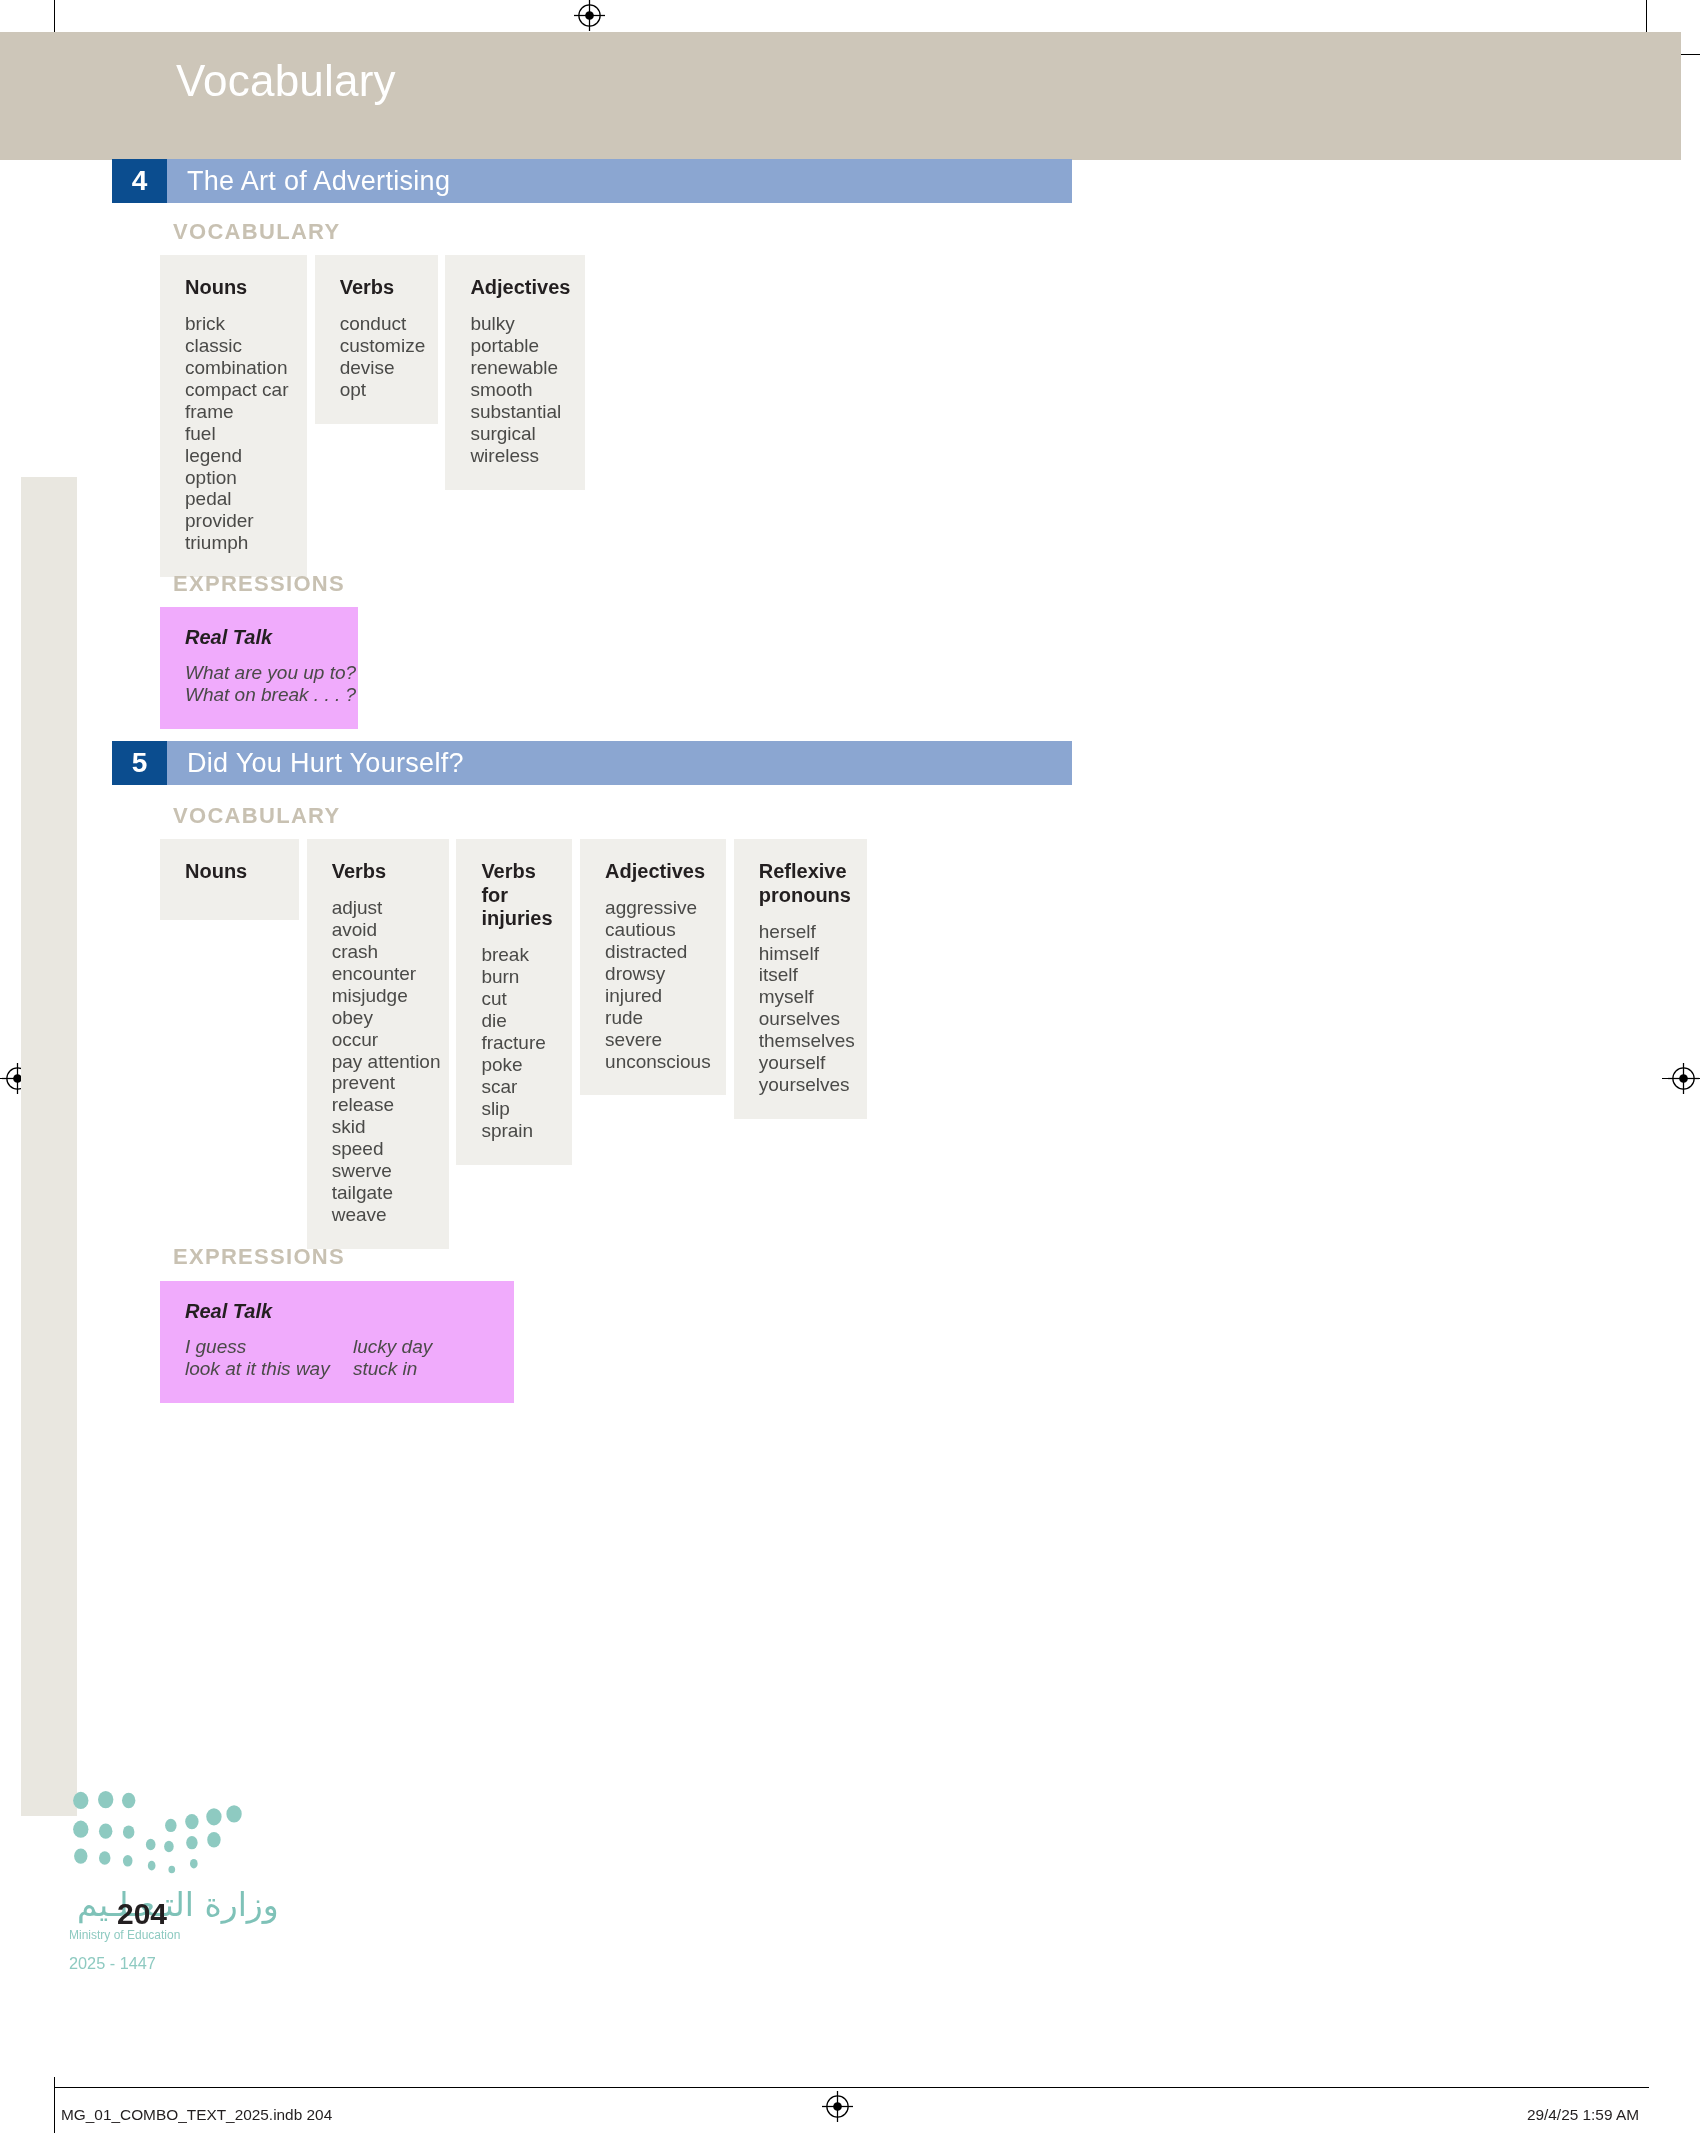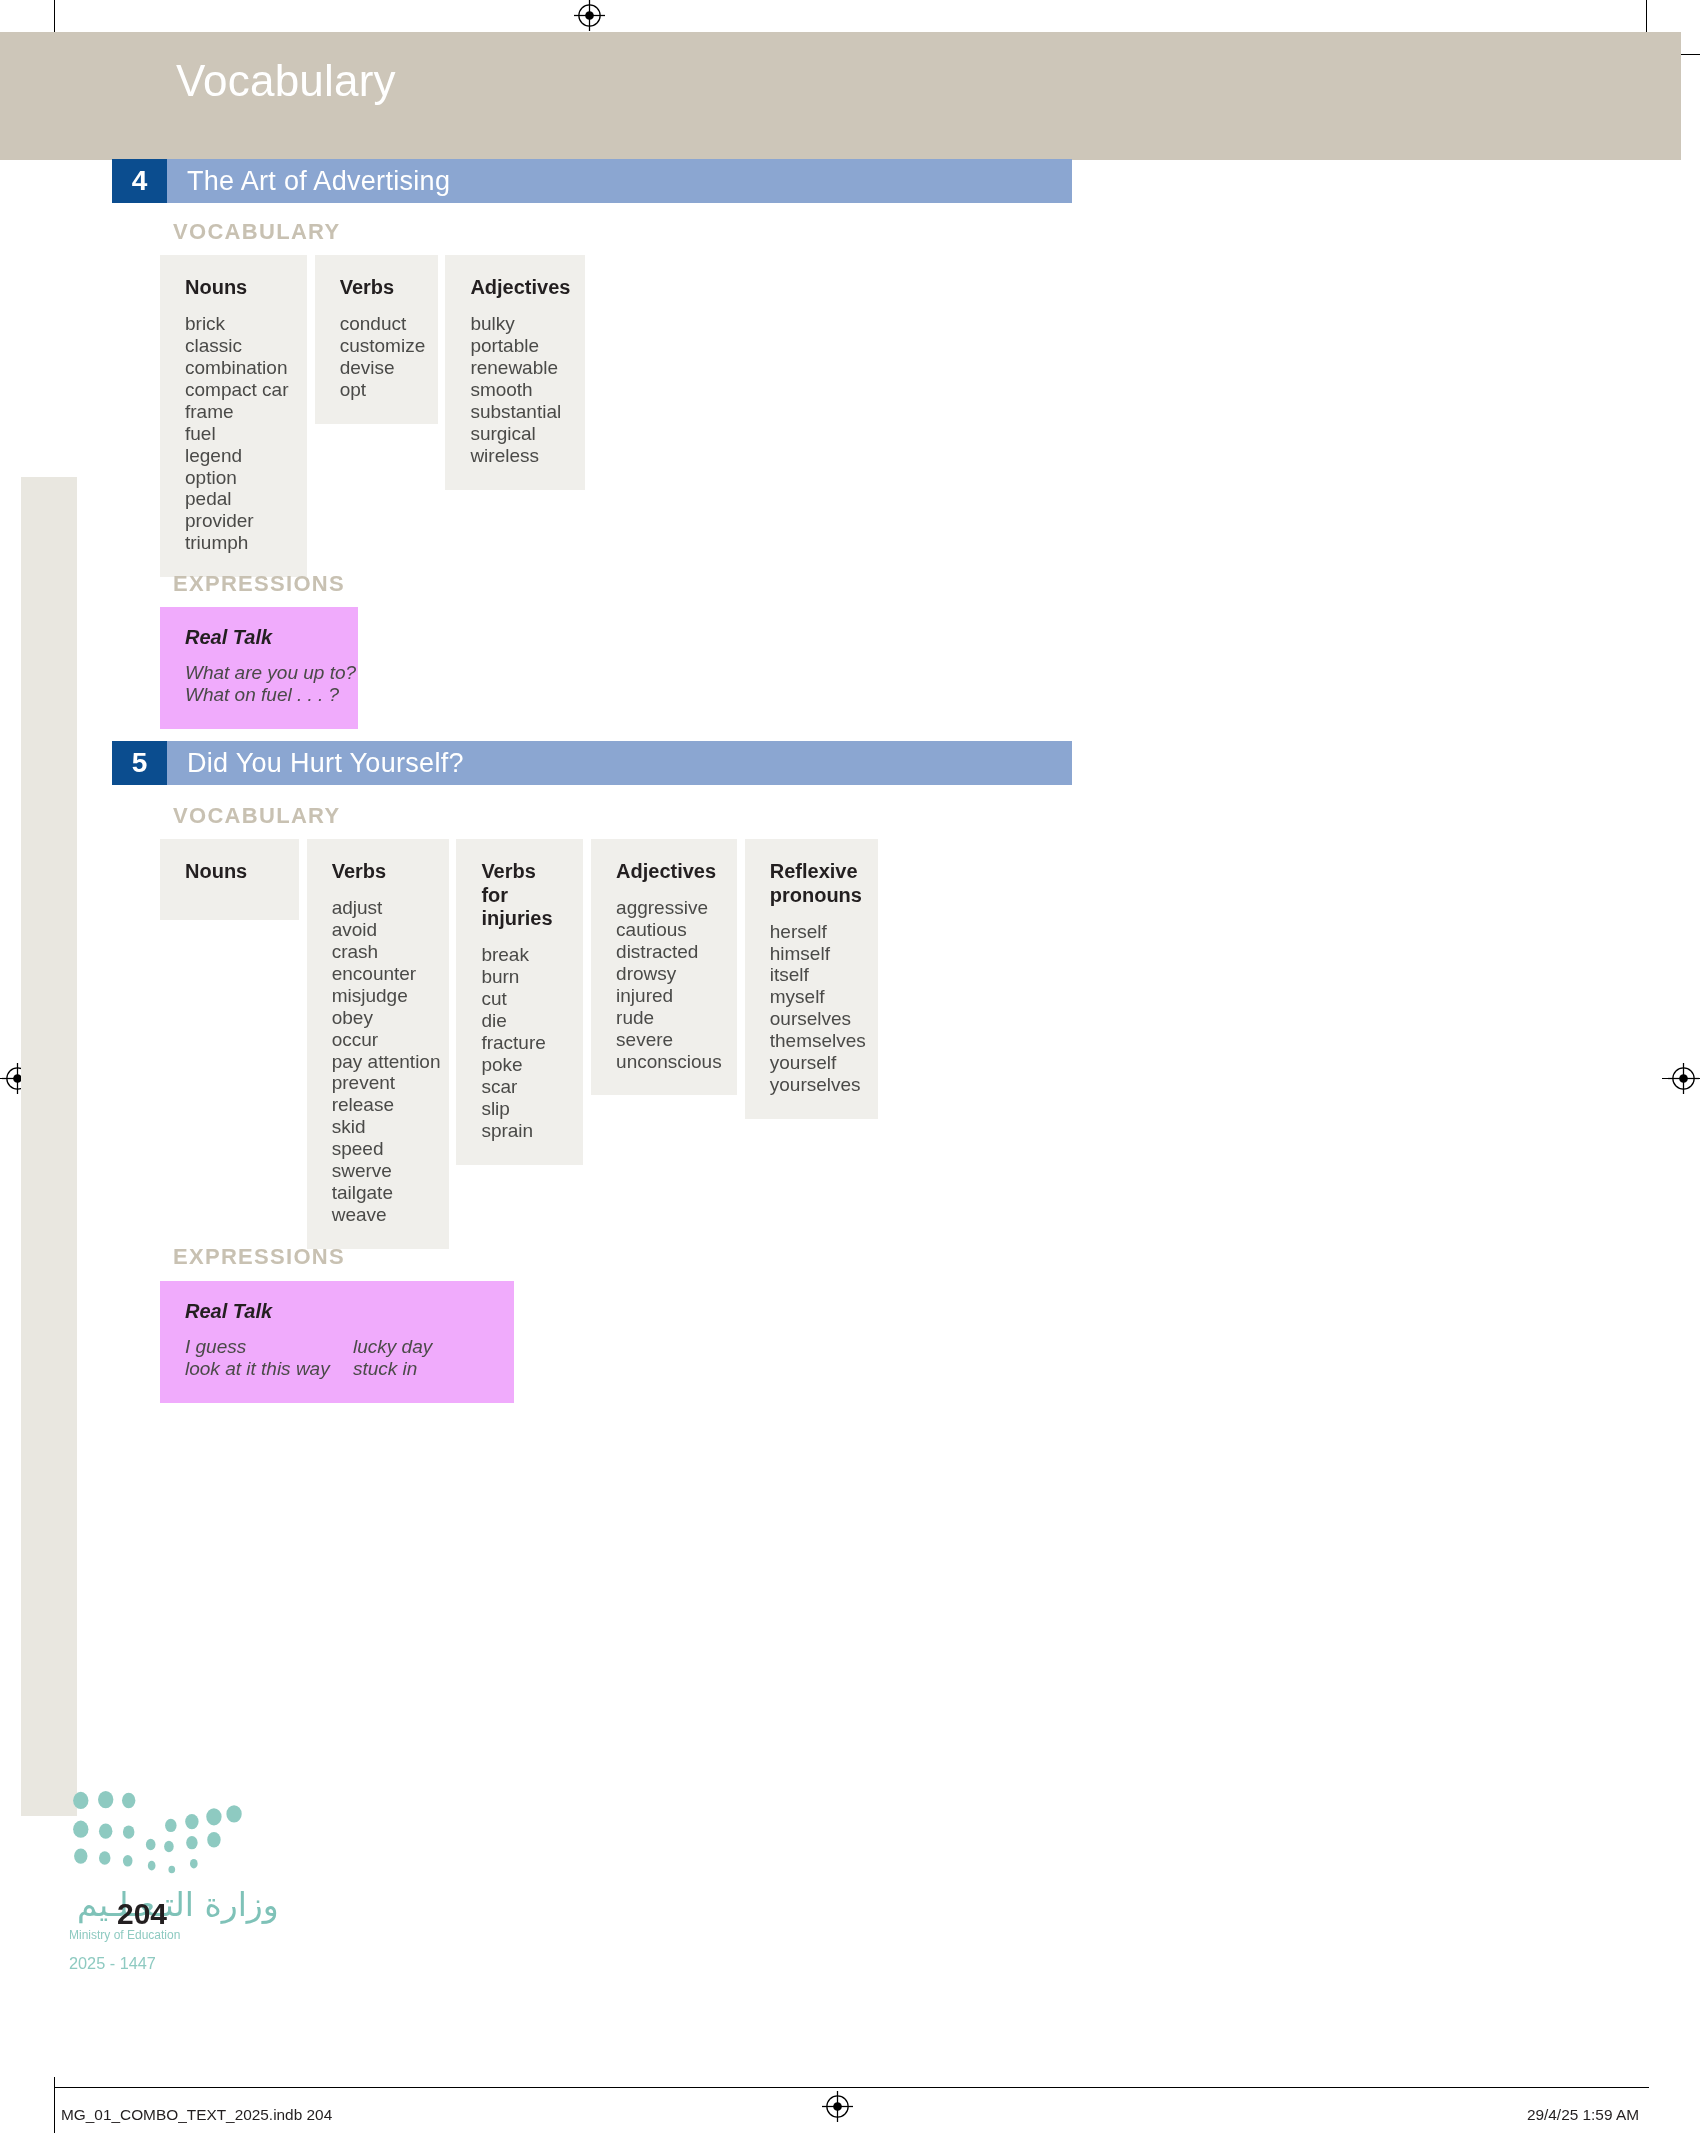--- a/index.html
+++ b/index.html
@@ -195,21 +195,21 @@
   </div>
 </div>
 
 <div class="kicker" style="left:173px;top:571px;">EXPRESSIONS</div>
 
 <div class="rtbox" style="left:160px;top:607px;width:198px;">
   <h4>Real Talk</h4>
   <div class="rt-cols">
     <ul>
       <li>What are you up to?</li>
-      <li>What on fuel . . . ?</li>
+      <li>What on break . . . ?</li>
     </ul>
   </div>
 </div>
 
 <div class="section-bar" style="left:112px;top:741px;width:960px;">
   <div class="sec-num">5</div>
   <div class="sec-title">Did You Hurt Yourself?</div>
 </div>
 
 <div class="kicker" style="left:173px;top:803px;">VOCABULARY</div>
@@ -231,21 +231,21 @@
       <li>pay attention</li>
       <li>prevent</li>
       <li>release</li>
       <li>skid</li>
       <li>speed</li>
       <li>swerve</li>
       <li>tailgate</li>
       <li>weave</li>
     </ul>
   </div>
-  <div class="vbox" style="width:127px;">
+  <div class="vbox" style="width:116px;">
     <h4 style="max-width:106px;">Verbs for injuries</h4>
     <ul>
       <li>break</li>
       <li>burn</li>
       <li>cut</li>
       <li>die</li>
       <li>fracture</li>
       <li>poke</li>
       <li>scar</li>
       <li>slip</li>

